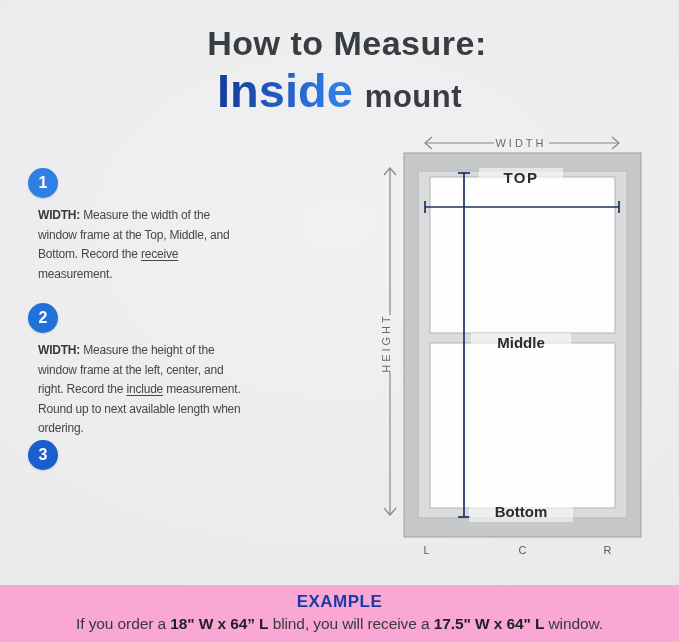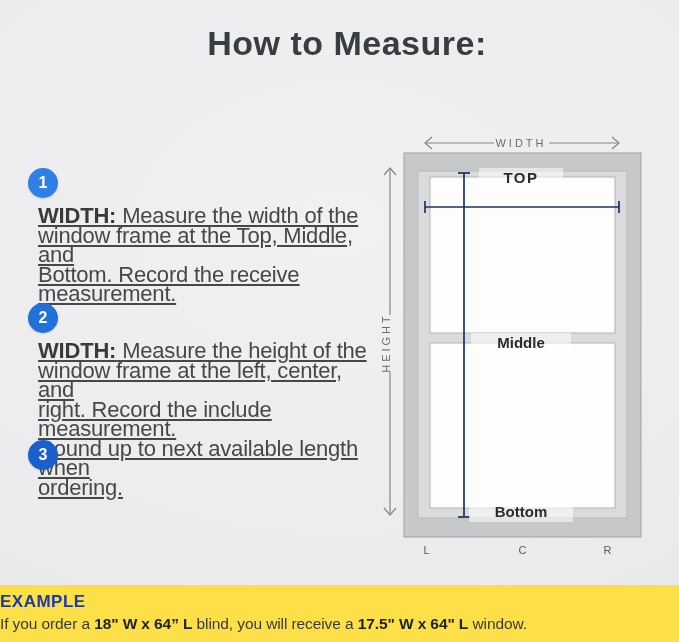--- a/index.html
+++ b/index.html
@@ -28,51 +28,54 @@
     width:30px; height:30px; border-radius:50%;
     display:flex; align-items:center; justify-content:center;
     color:#fff; font-weight:700; font-size:16px;
     box-shadow: 0 1px 2px rgba(0,0,0,.15);
   }
   .step-1 .circle { background:var(--circle_1,#2e80e4); }
   .step-2 .circle { background:var(--circle_2,#2171da); }
   .step-3 .circle { background:var(--circle_3,#1b5ecd); }
   .step p {
     margin:8px 0 0 10px;
-    font-size:22px; line-height:19.5px; color:#474747;
-    white-space: pre-line; letter-spacing:-0.2px;text-decoration:underline;
+    font-size:12px; line-height:19.5px; color:#474747;
+    white-space: pre-line; letter-spacing:-0.2px;
   }
   .step p b { color:#3a3a3a; font-weight:700; }
   .step p u { text-underline-offset:2px; }
 
   .diagram { position:absolute; left:368px; top:125px; }
   .frame-outer { fill:#c7c8c9; stroke:#a0a0a1; stroke-width:1; }
   .frame-jamb  { fill:#dadbdc; stroke:#b7b8b9; stroke-width:1; }
   .glass { fill:#fdfdfd; stroke:#b3b4b5; stroke-width:1; }
   .arrow { stroke:#85868a; stroke-width:1.2; fill:none; }
   .arrow-label { fill:#6a6b6e; font-size:11px; letter-spacing:3px; font-weight:500; font-family:"Liberation Sans",sans-serif; }
   .measure { stroke:var(--measure_line,#1e2f66); stroke-width:1.7; }
   .chip { fill:rgba(255,255,255,0.55); }
   .chip-label { fill:#2b2b2b; font-size:15px; font-weight:600; font-family:"Liberation Sans",sans-serif; }
   .chip-label.caps { letter-spacing:1.5px; }
   .lcr { fill:#5a5a5a; font-size:11px; letter-spacing:1px; font-family:"Liberation Sans",sans-serif; }
 
   .example {
     position:absolute; left:0; top:585px; width:679px; height:57px;
-    background:#fde047; text-align:left;
+    background:#f9a8d4; text-align:center;
   }
   .example-title { margin-top:7px; font-size:17px; font-weight:700; color:var(--example_title,#1b3aa6); letter-spacing:.5px; }
   .example-line { font-size:15.5px; color:#3a3a3a; margin-top:3px; letter-spacing:-0.1px; }
   .example-line b { color:#222; }
 </style>
 </head>
 <body>
 
 <div class="header">
   <div class="h-line1">How to Measure:</div>
+  <div class="h-line2">
+    <span class="h-accent">Inside</span><span class="h-rest">mount</span>
+  </div>
 </div>
 
 <div class="step step-1">
   <div class="circle">1</div>
   <p><b>WIDTH:</b><span> Measure the width of the
 window frame at the Top, Middle, and
 Bottom. Record the </span><u>receive</u><span>
 measurement.</span></p>
 </div>
 

